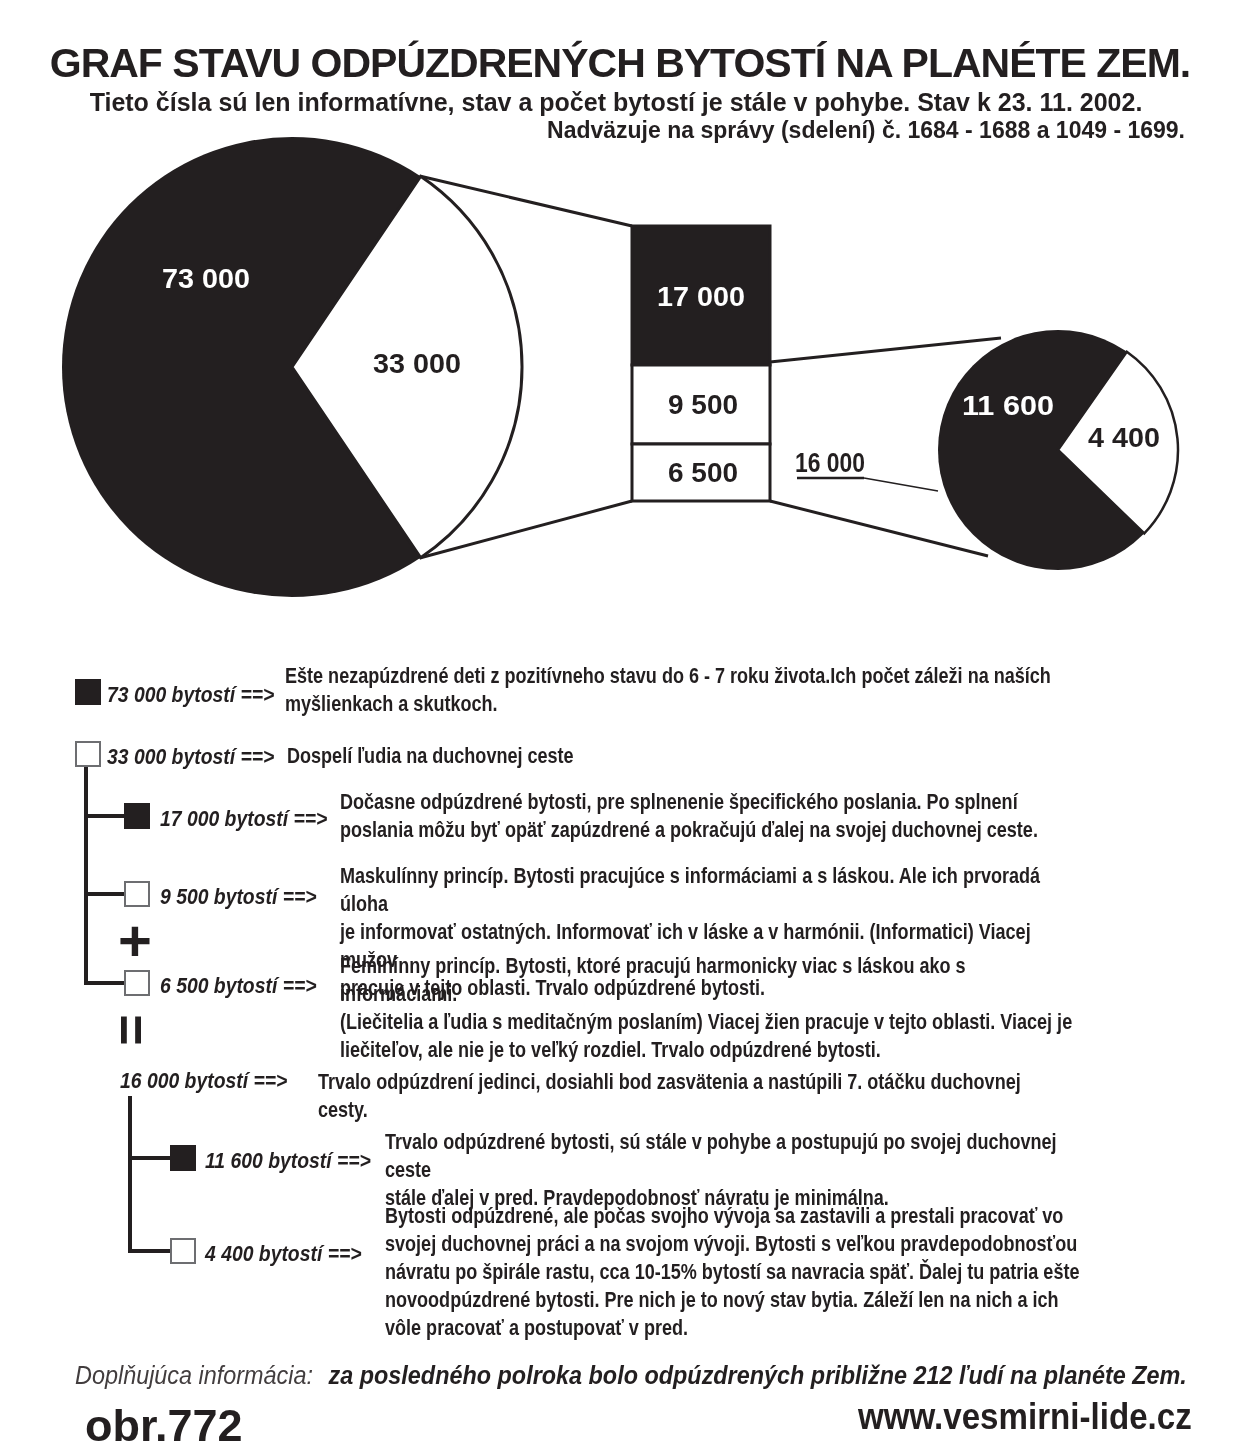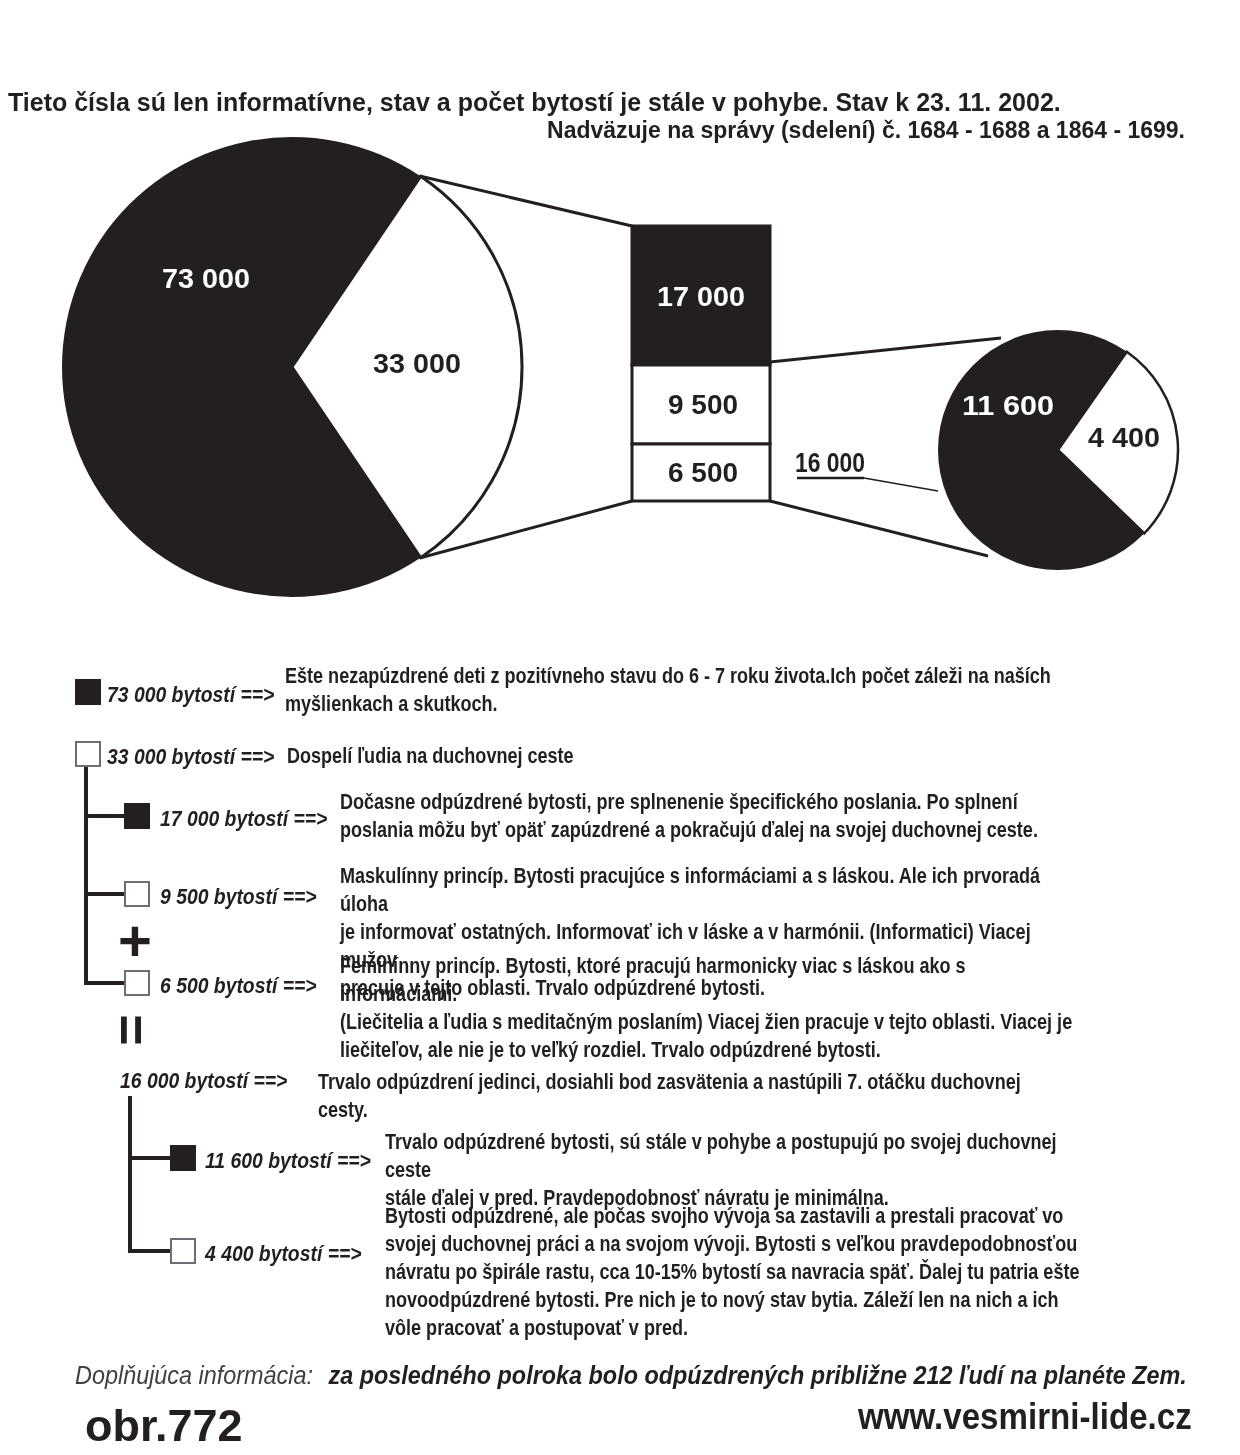--- a/index.html
+++ b/index.html
@@ -18,22 +18,22 @@
   }
   .canvas{position:relative;width:1240px;height:1455px;background:#fff;}
 
   
   .title{
     position:absolute;top:40px;left:0;width:1240px;
     text-align:center;font-weight:bold;font-size:41px;letter-spacing:-1px;
     white-space:nowrap;
   }
   .subtitle{
-    position:absolute;top:88px;left:8px;width:1200px;
-    text-align:left;font-weight:bold;font-size:25px;
+    position:absolute;top:88px;left:16px;width:1200px;
+    text-align:center;font-weight:bold;font-size:25px;
     white-space:nowrap;
   }
   .followup{
     position:absolute;top:117px;left:0;width:1185px;
     text-align:right;font-weight:bold;font-size:23px;
     white-space:nowrap;
   }
 
   
   .chart{position:absolute;left:0;top:0;pointer-events:none;}
@@ -85,22 +85,23 @@
     position:absolute;right:48px;top:1396px;
     font-size:36px;font-weight:bold;white-space:nowrap;
     transform:scaleX(.92);transform-origin:100% 0;
   }
 </style>
 </head>
 <body>
 
 <div class="canvas">
 
+  <div class="title">GRAF STAVU ODPÚZDRENÝCH BYTOSTÍ NA PLANÉTE ZEM.</div>
   <div class="subtitle">Tieto čísla sú len informatívne, stav a počet bytostí je stále v pohybe. Stav k 23. 11. 2002.</div>
-  <div class="followup">Nadväzuje na správy (sdelení) č. 1684 - 1688 a 1864 - 1699.</div>
+  <div class="followup">Nadväzuje na správy (sdelení) č. 1684 - 1688 a 1049 - 1699.</div>
 
   <svg class="chart" width="1240" height="660" viewBox="0 0 1240 660" aria-hidden="true">
 
     <g stroke="#231f20" stroke-width="3">
       <line x1="420.6" y1="176.3" x2="632" y2="226"></line>
       <line x1="420.6" y1="557.7" x2="632" y2="501"></line>
       <line x1="770" y1="362" x2="1001" y2="338"></line>
       <line x1="770" y1="501" x2="988" y2="556"></line>
     </g>
 

